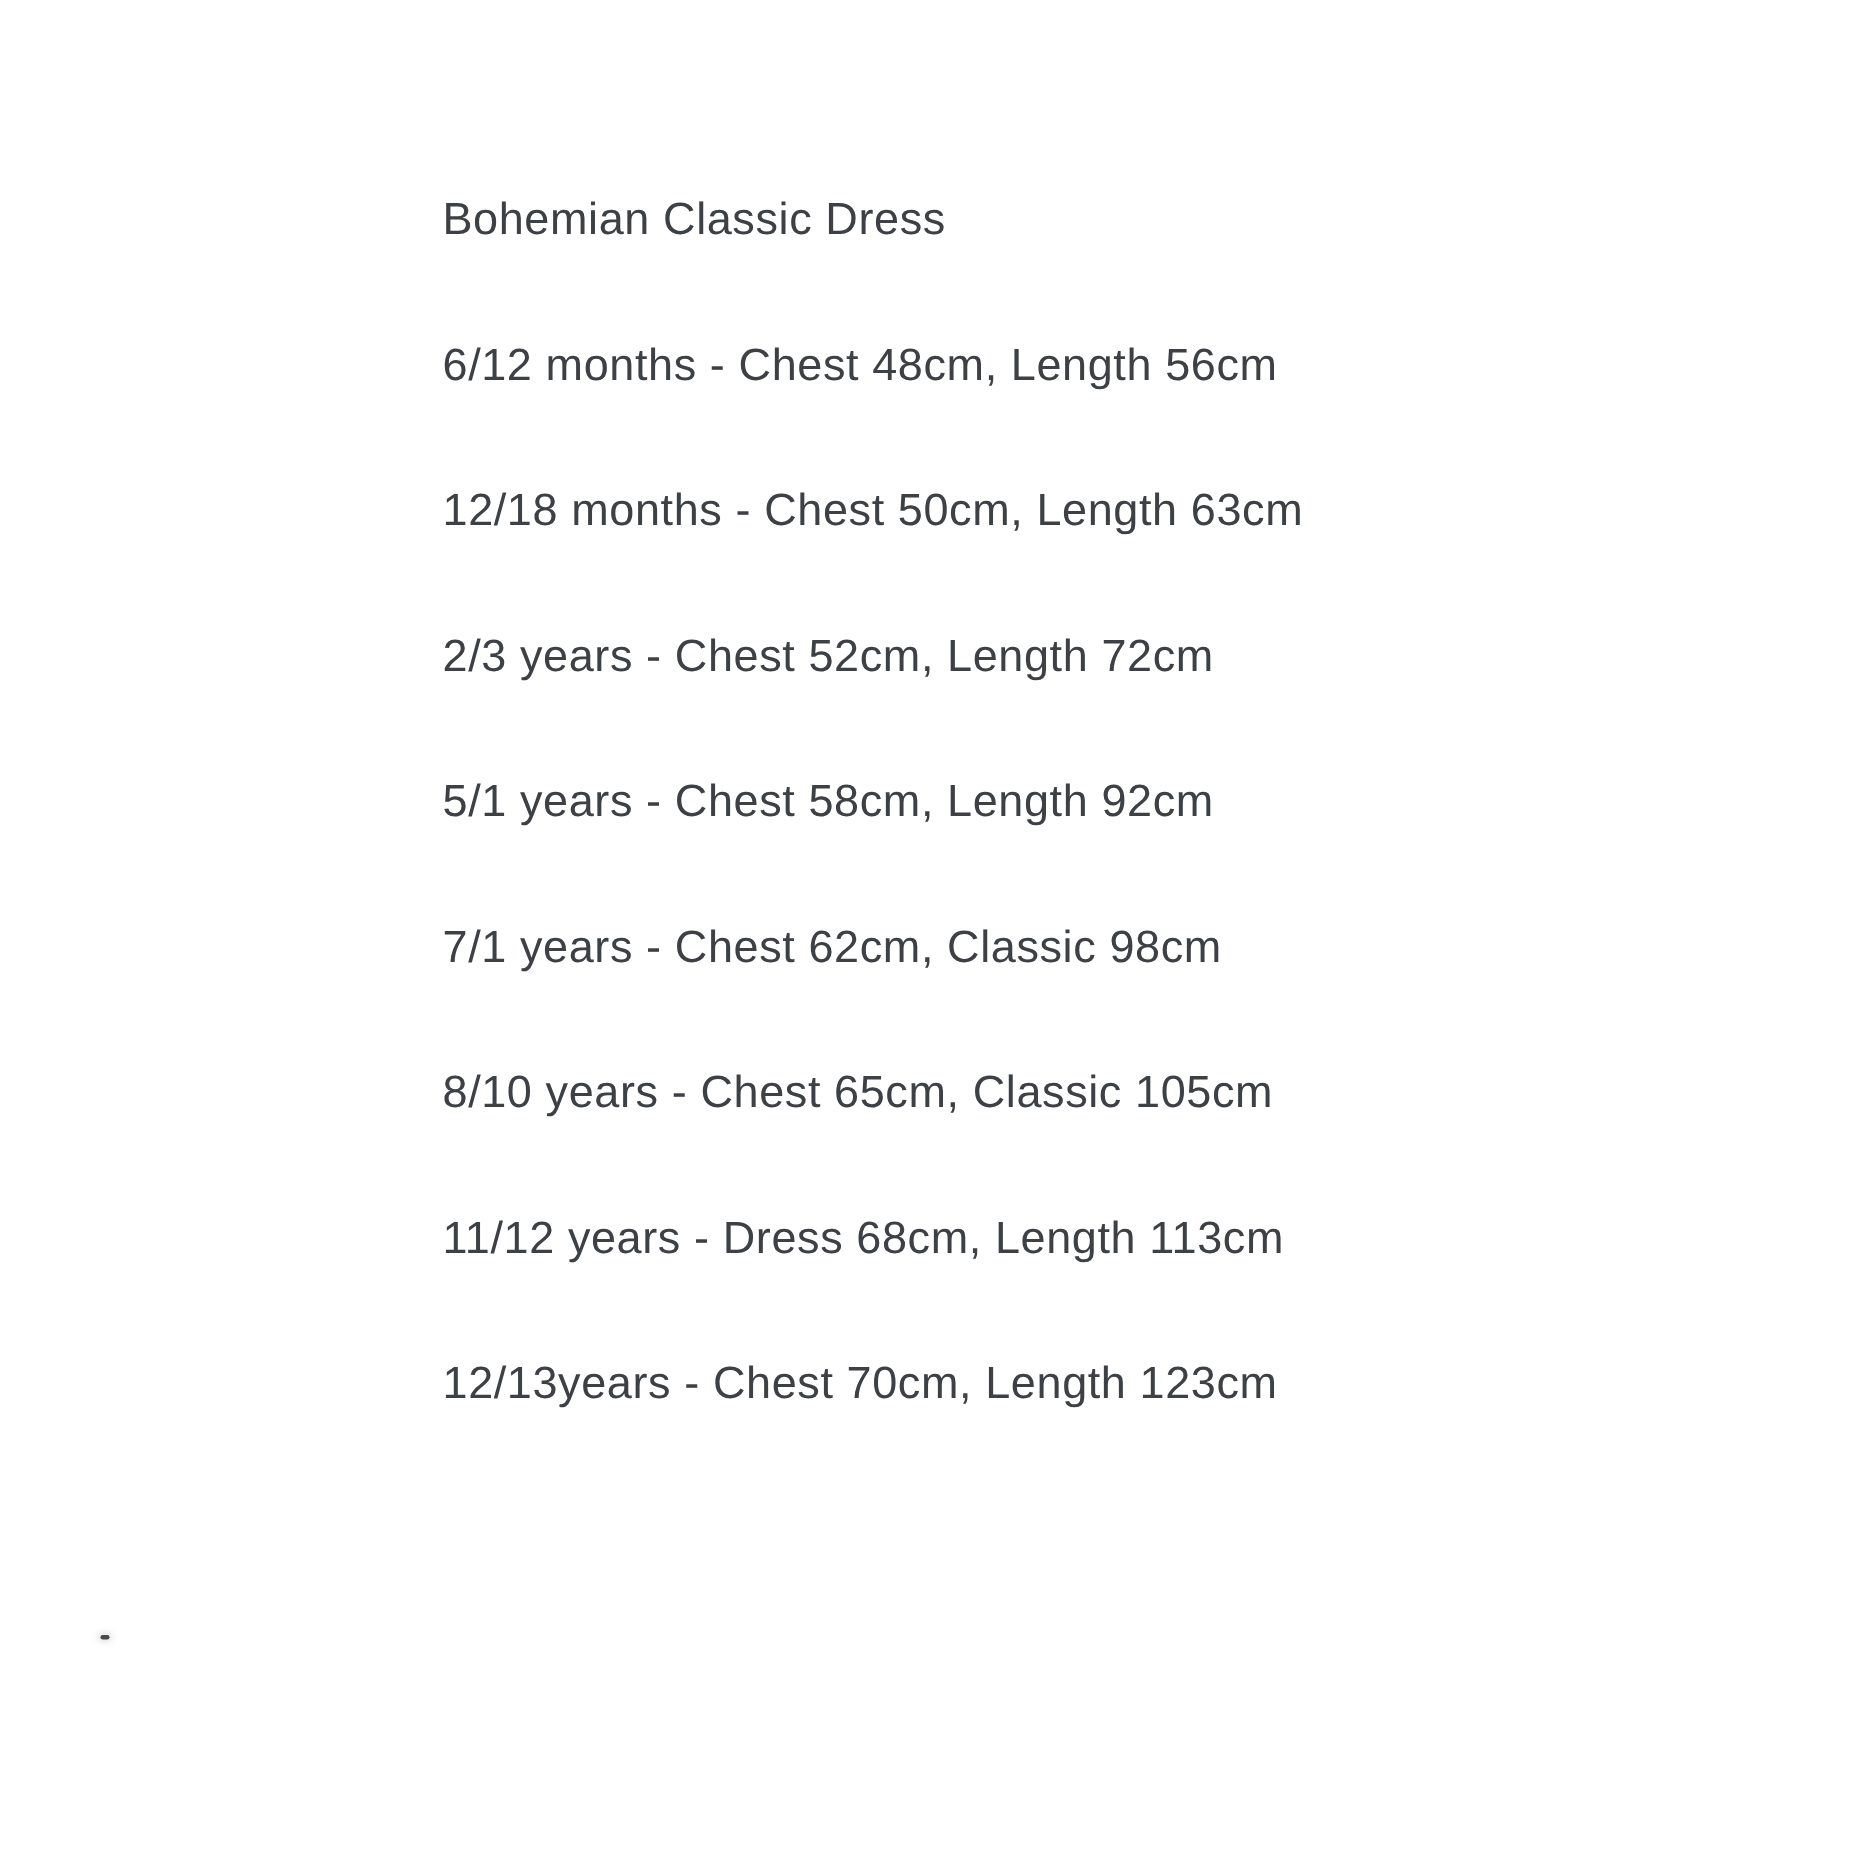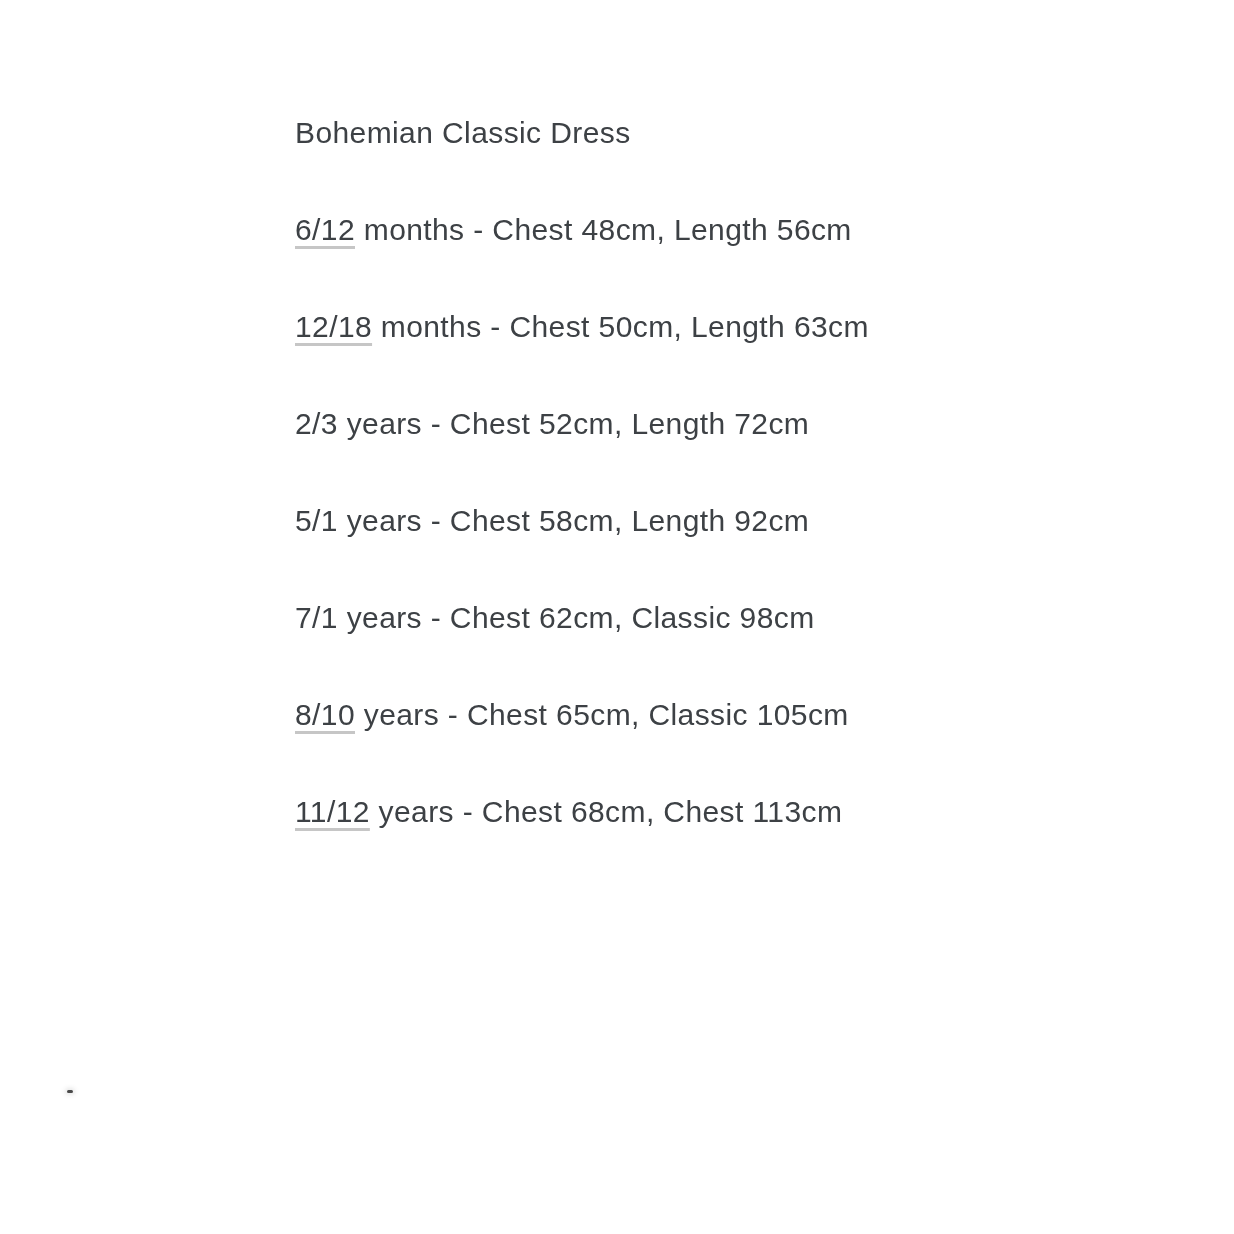--- a/index.html
+++ b/index.html
@@ -10,38 +10,37 @@
     width: 1234px;
     height: 1234px;
     background: #ffffff;
     overflow: hidden;
     position: relative;
     font-family: "Liberation Sans", "DejaVu Sans", sans-serif;
     color: #3d4145;
   }
   main.size-chart {
     position: absolute;
-    top: 115px;
+    top: 129px;
     left: 295px;
     right: 40px;
   }
   .line {
     font-size: 30px;
     line-height: 36px;
     font-weight: 400;
     letter-spacing: 0.4px;
     margin: 0 0 61px 0;
     white-space: nowrap;
   }
   h1.line {
     font-size: 30px;
     font-weight: 400;
   }
   .size-label.underlined {
-    text-decoration: underline;
     text-decoration-color: #c6c6c6;
     text-decoration-thickness: 2.5px;
     text-underline-offset: 6px;
   }
   .stray-mark {
     position: absolute;
     left: 67px;
     top: 1090px;
     width: 6px;
     height: 3px;
@@ -75,19 +74,22 @@
 
   <p class="line">
     <span class="size-label">7/1</span><span class="size-details"> years - Chest 62cm, Classic 98cm</span>
   </p>
 
   <p class="line">
     <span class="size-label underlined">8/10</span><span class="size-details"> years - Chest 65cm, Classic 105cm</span>
   </p>
 
   <p class="line">
-    <span class="size-label underlined">11/12</span><span class="size-details"> years - Chest 68cm, Chest 113cm</span>
+    <span class="size-label underlined">11/12</span><span class="size-details"> years - Dress 68cm, Length 113cm</span>
   </p>
 
+  <p class="line">
+    <span class="size-label underlined">12/13</span><span class="size-details">years - Chest 70cm, Length 123cm</span>
+  </p>
 </div>
 </main>
 
 <div class="stray-mark"></div>
 
 </body></html>

